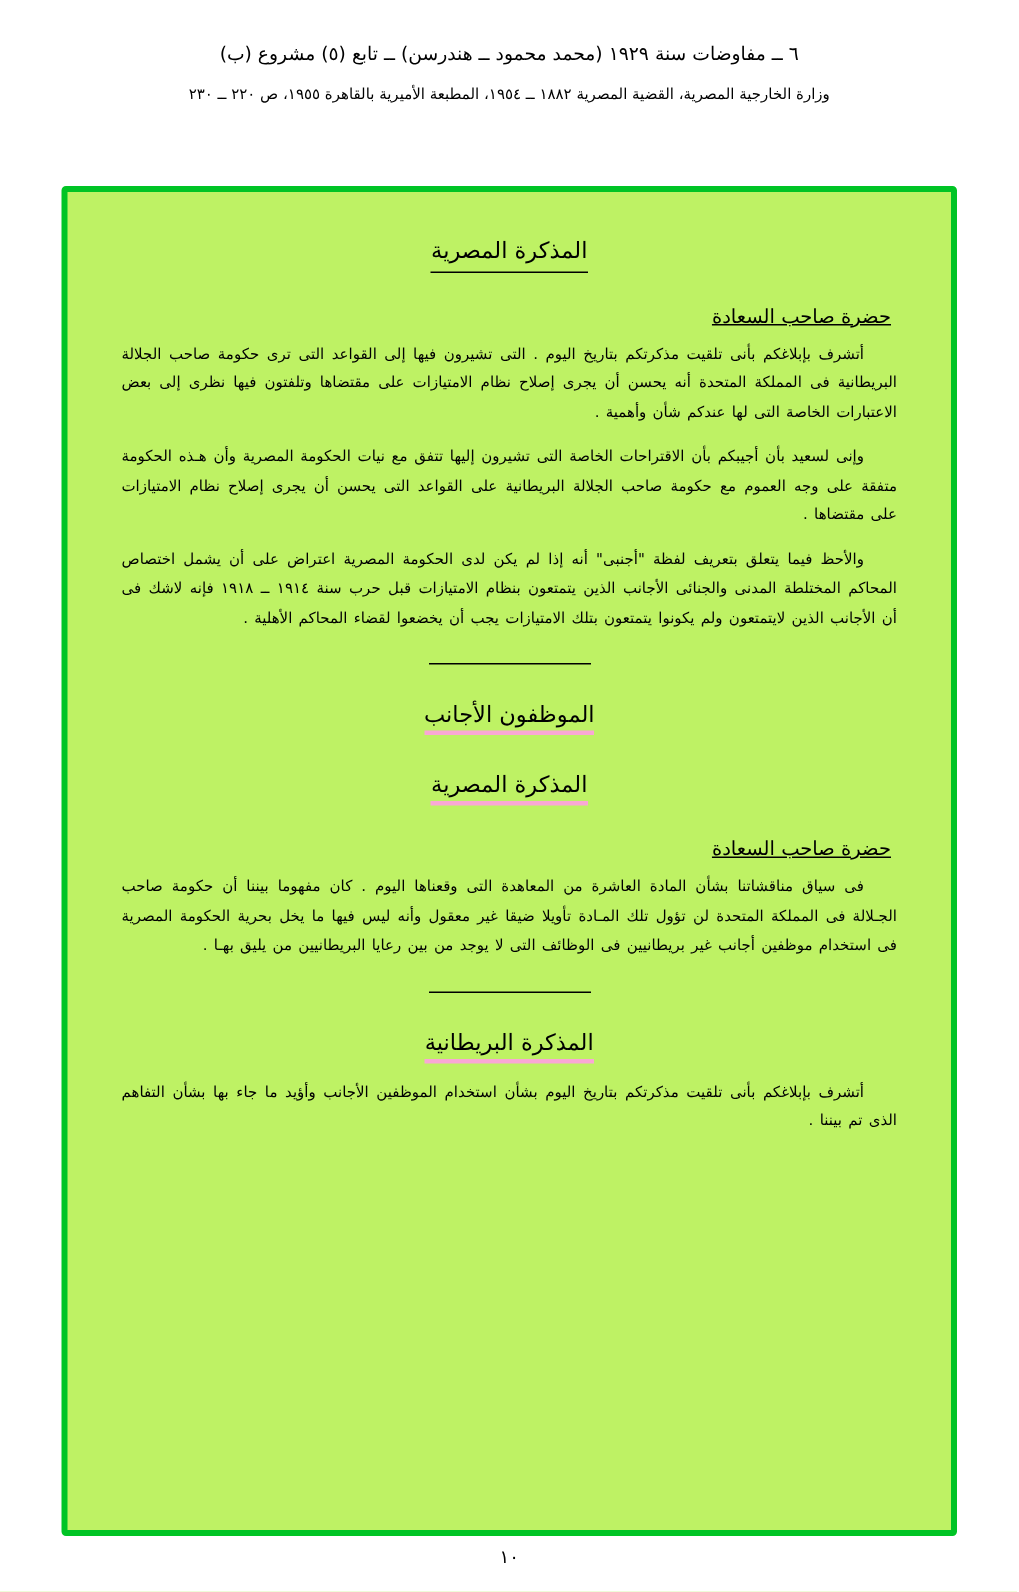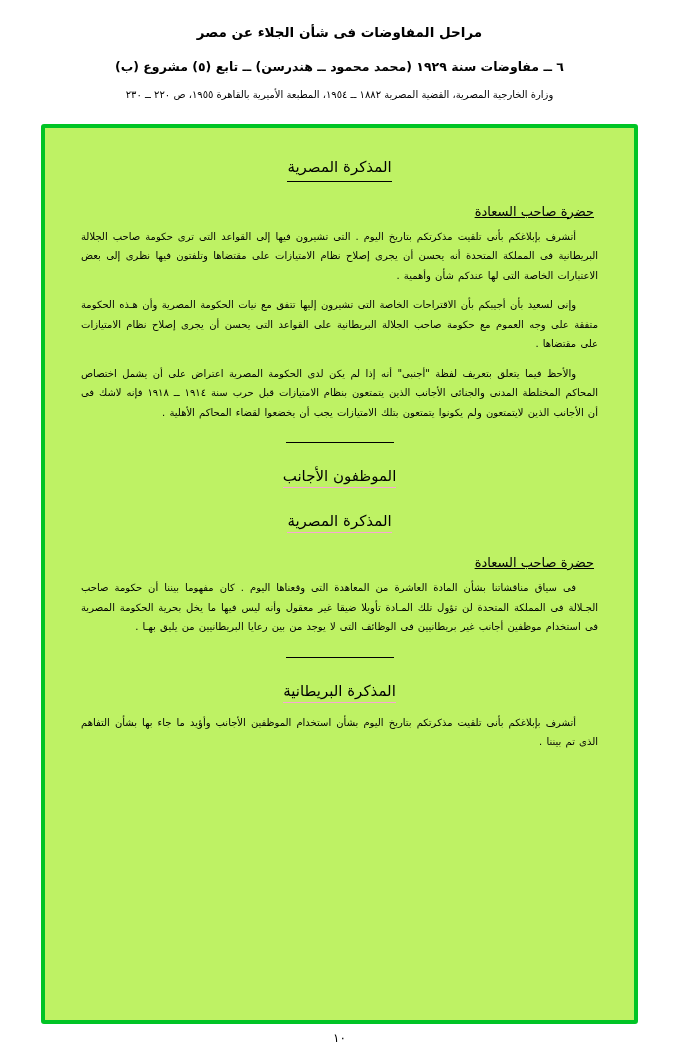--- a/index.html
+++ b/index.html
@@ -28,23 +28,23 @@
     padding-top: 22px;
   }
   .header .h-title {
     font-size: 13.5px;
     font-weight: bold;
     line-height: 1.5;
     letter-spacing: 0;
   }
   .header .h-sub {
     font-size: 12.5px;
-    font-weight: bold;
+    font-weight: normal;
     line-height: 1.6;
-    margin-top: 15px;
+    margin-top: 4px;
   }
   .header .h-source {
     font-size: 10px;
     font-weight: normal;
     line-height: 1.6;
     margin-top: 10px;
   }
 
   
   .frame {
@@ -101,41 +101,40 @@
     border-top: 1px solid #000;
     margin: 20px auto 22px auto;
   }
   .section-title {
     text-align: center;
     font-size: 15px;
     margin: 24px 0 10px 0;
   }
   .section-title .u {
     display: inline-block;
-    border-bottom: 1px solid #f9a8d4;
+    border-bottom: 3px solid #f9a8d4;
     padding-bottom: 2px;
   }
 
   
   .folio {
     position: absolute;
     bottom: 16px;
     left: 0;
     right: 0;
     text-align: center;
     font-size: 12px;
   }
 </style>
 </head>
 <body>
 
 <div class="page">
 
   <div class="header">
-    <div class="h-title">مراحل المفاوضات فى شأن الجلاء عن مصر</div>
     <div class="h-sub">٦ ــ مفاوضات سنة ١٩٢٩ (محمد محمود ــ هندرسن) ــ تابع (٥) مشروع (ب)</div>
     <div class="h-source">وزارة الخارجية المصرية، القضية المصرية ١٨٨٢ ــ ١٩٥٤، المطبعة الأميرية بالقاهرة ١٩٥٥، ص ٢٢٠ ــ ٢٣٠</div>
   </div>
 
   <div class="frame">
     <div class="frame-inner">
 
       <div class="doc-heading">
         <span class="u">المذكرة المصرية</span>
       </div>

